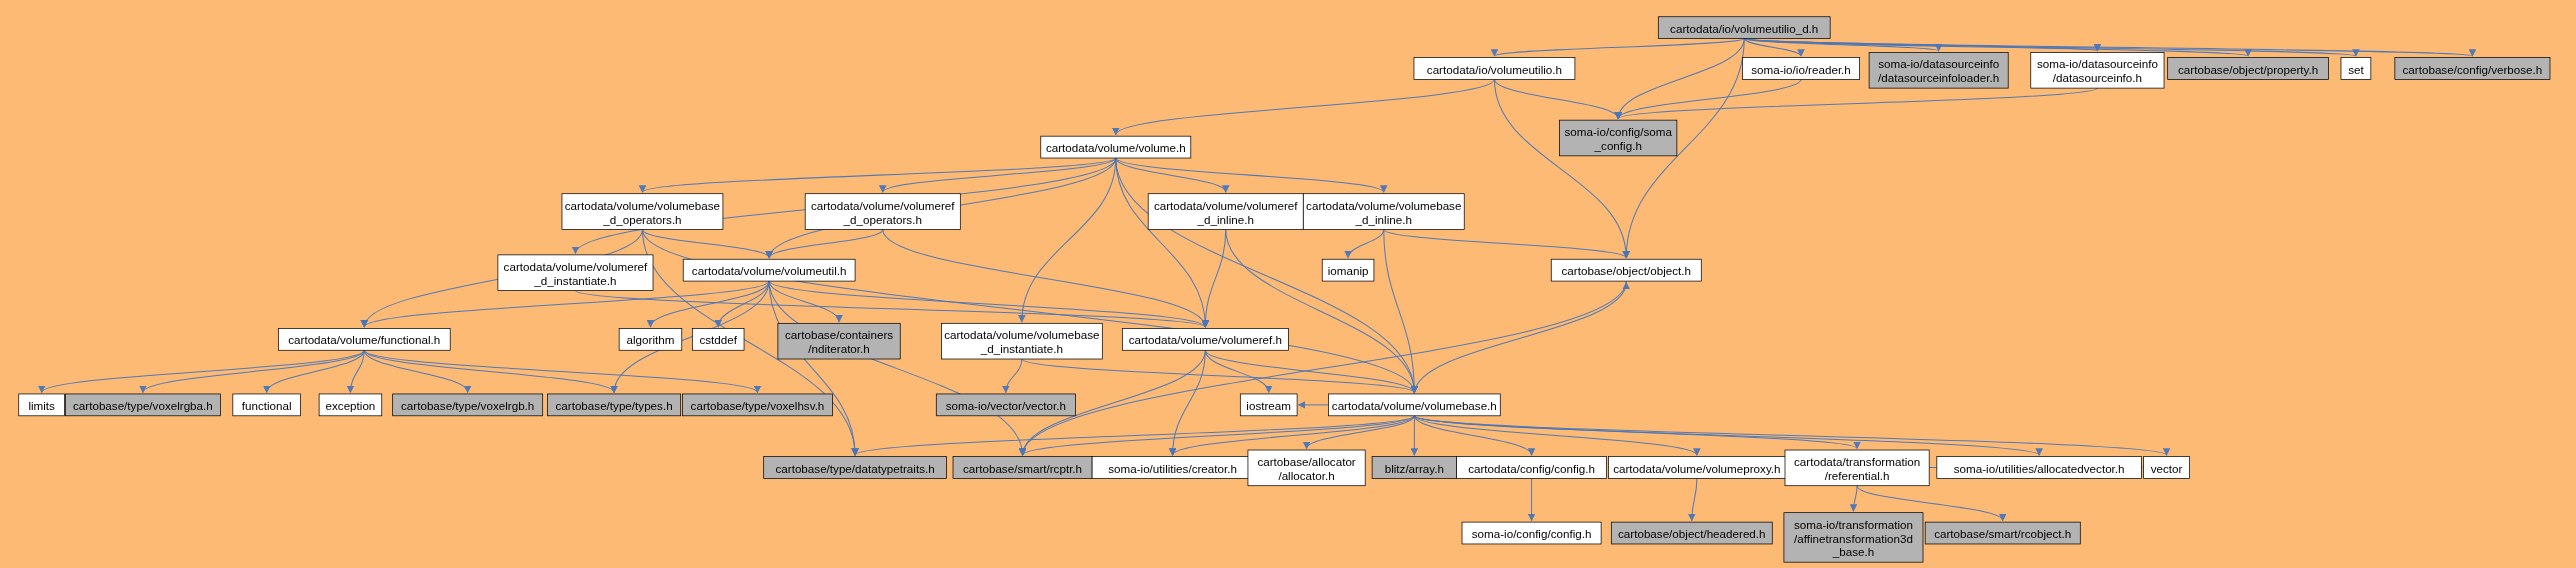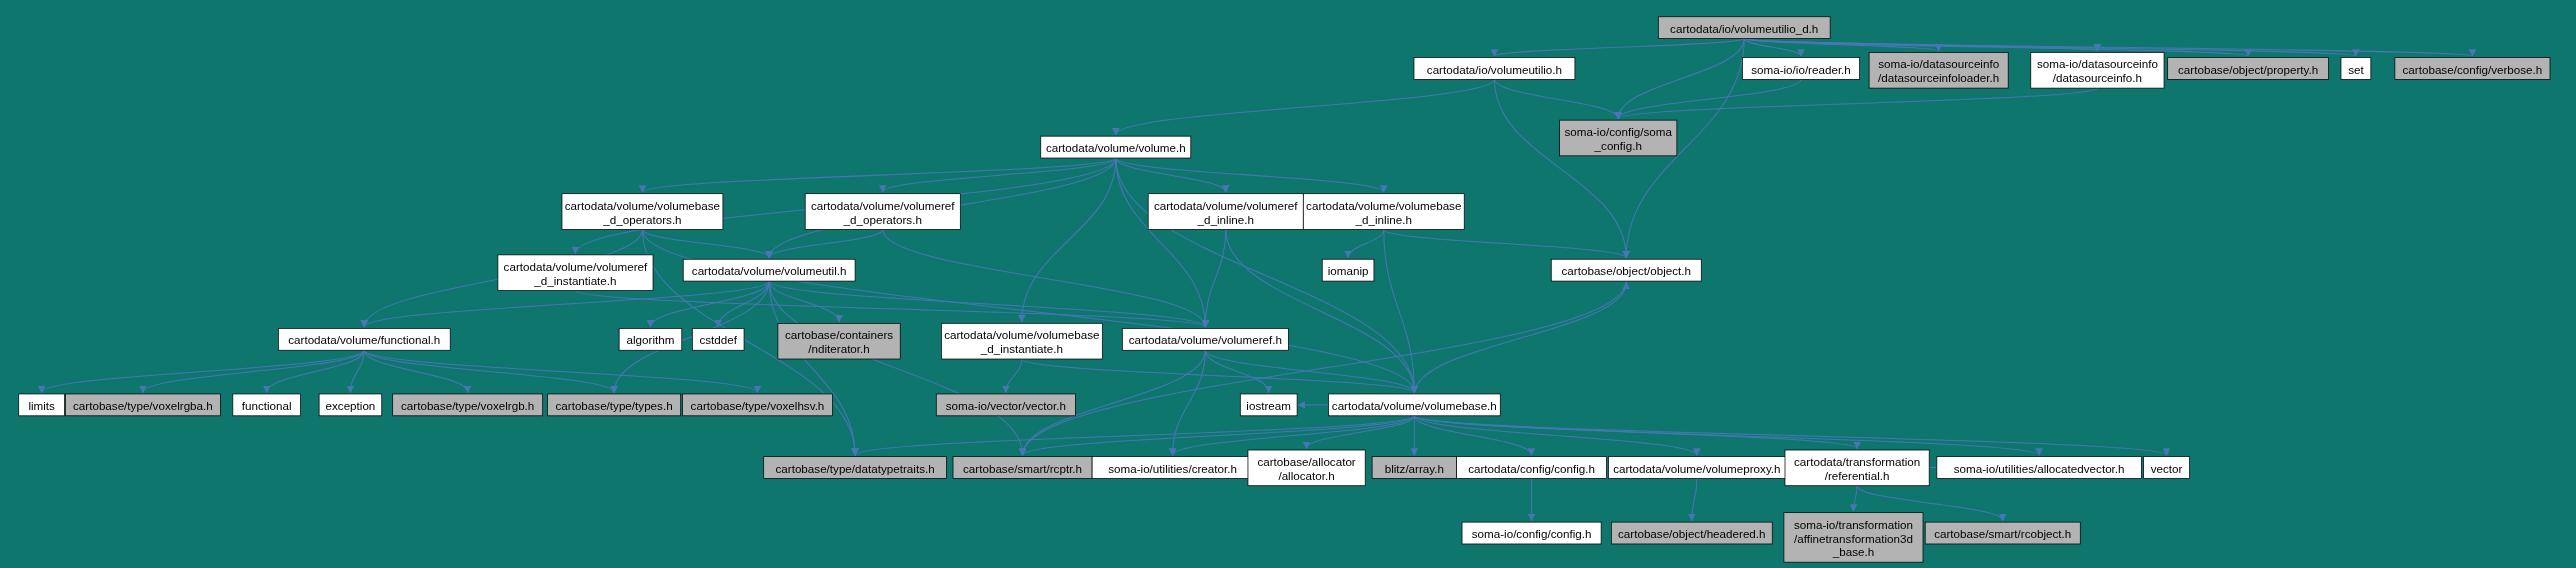--- a/index.html
+++ b/index.html
@@ -29,21 +29,21 @@
   }
   .edge-path {
     fill: none;
     stroke-width: 1.4;
     opacity: 0.95;
   }
 </style>
 </head>
 <body>
 
-<div class="graph-wrap" style="background: #0f766e;">
+<div class="graph-wrap" style="background: #fdba74;">
   <svg id="graph-svg" width="2576" height="568" viewBox="0 0 3537 780">
     <defs>
       <marker id="arrowhead" viewBox="0 0 10 10" refX="9" refY="5" markerWidth="7.5" markerHeight="7.5" orient="auto">
         <path id="arrowhead-path" d="M0,0 L10,5 L0,10 z" fill="#4a76b8"></path>
       </marker>
     </defs>
     <g id="edges-layer">
         <path d="M2395,53 C2395,63.8 2052,66.2 2052,77" class="edge-path" stroke="#4a76b8" marker-end="url(#arrowhead)"></path>
         <path d="M2395,53 C2395,63.8 2473,66.2 2473,77" class="edge-path" stroke="#4a76b8" marker-end="url(#arrowhead)"></path>
         <path d="M2395,53 C2395,60.65 2662,62.35 2662,70" class="edge-path" stroke="#4a76b8" marker-end="url(#arrowhead)"></path>

